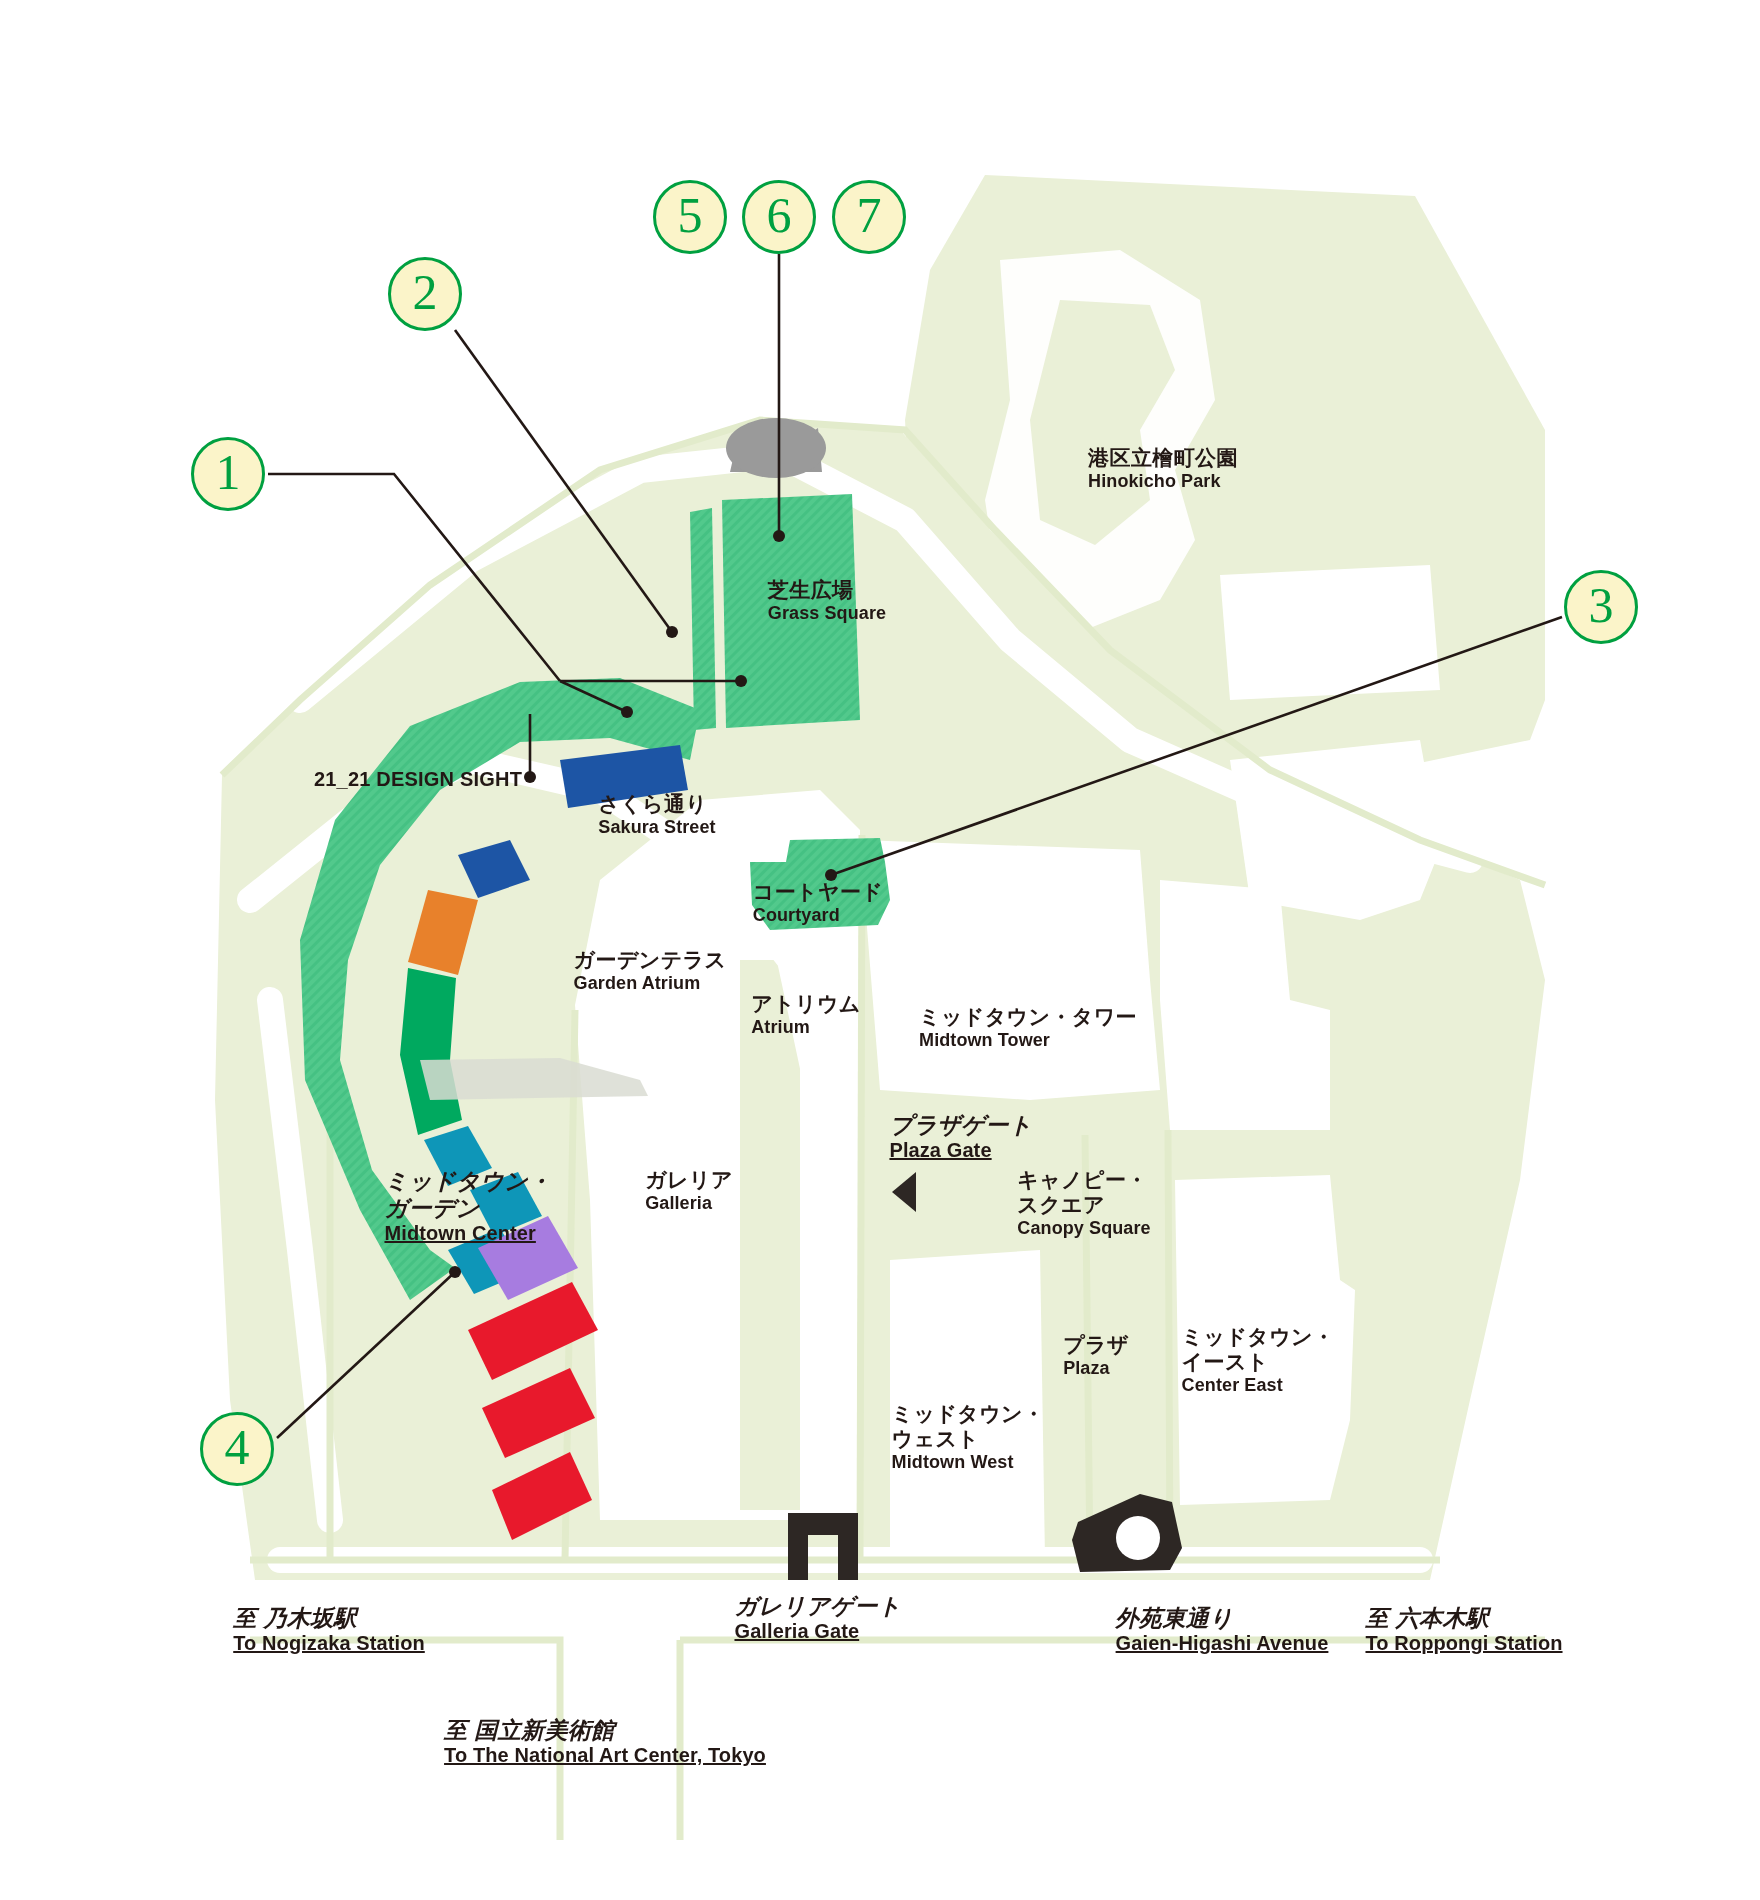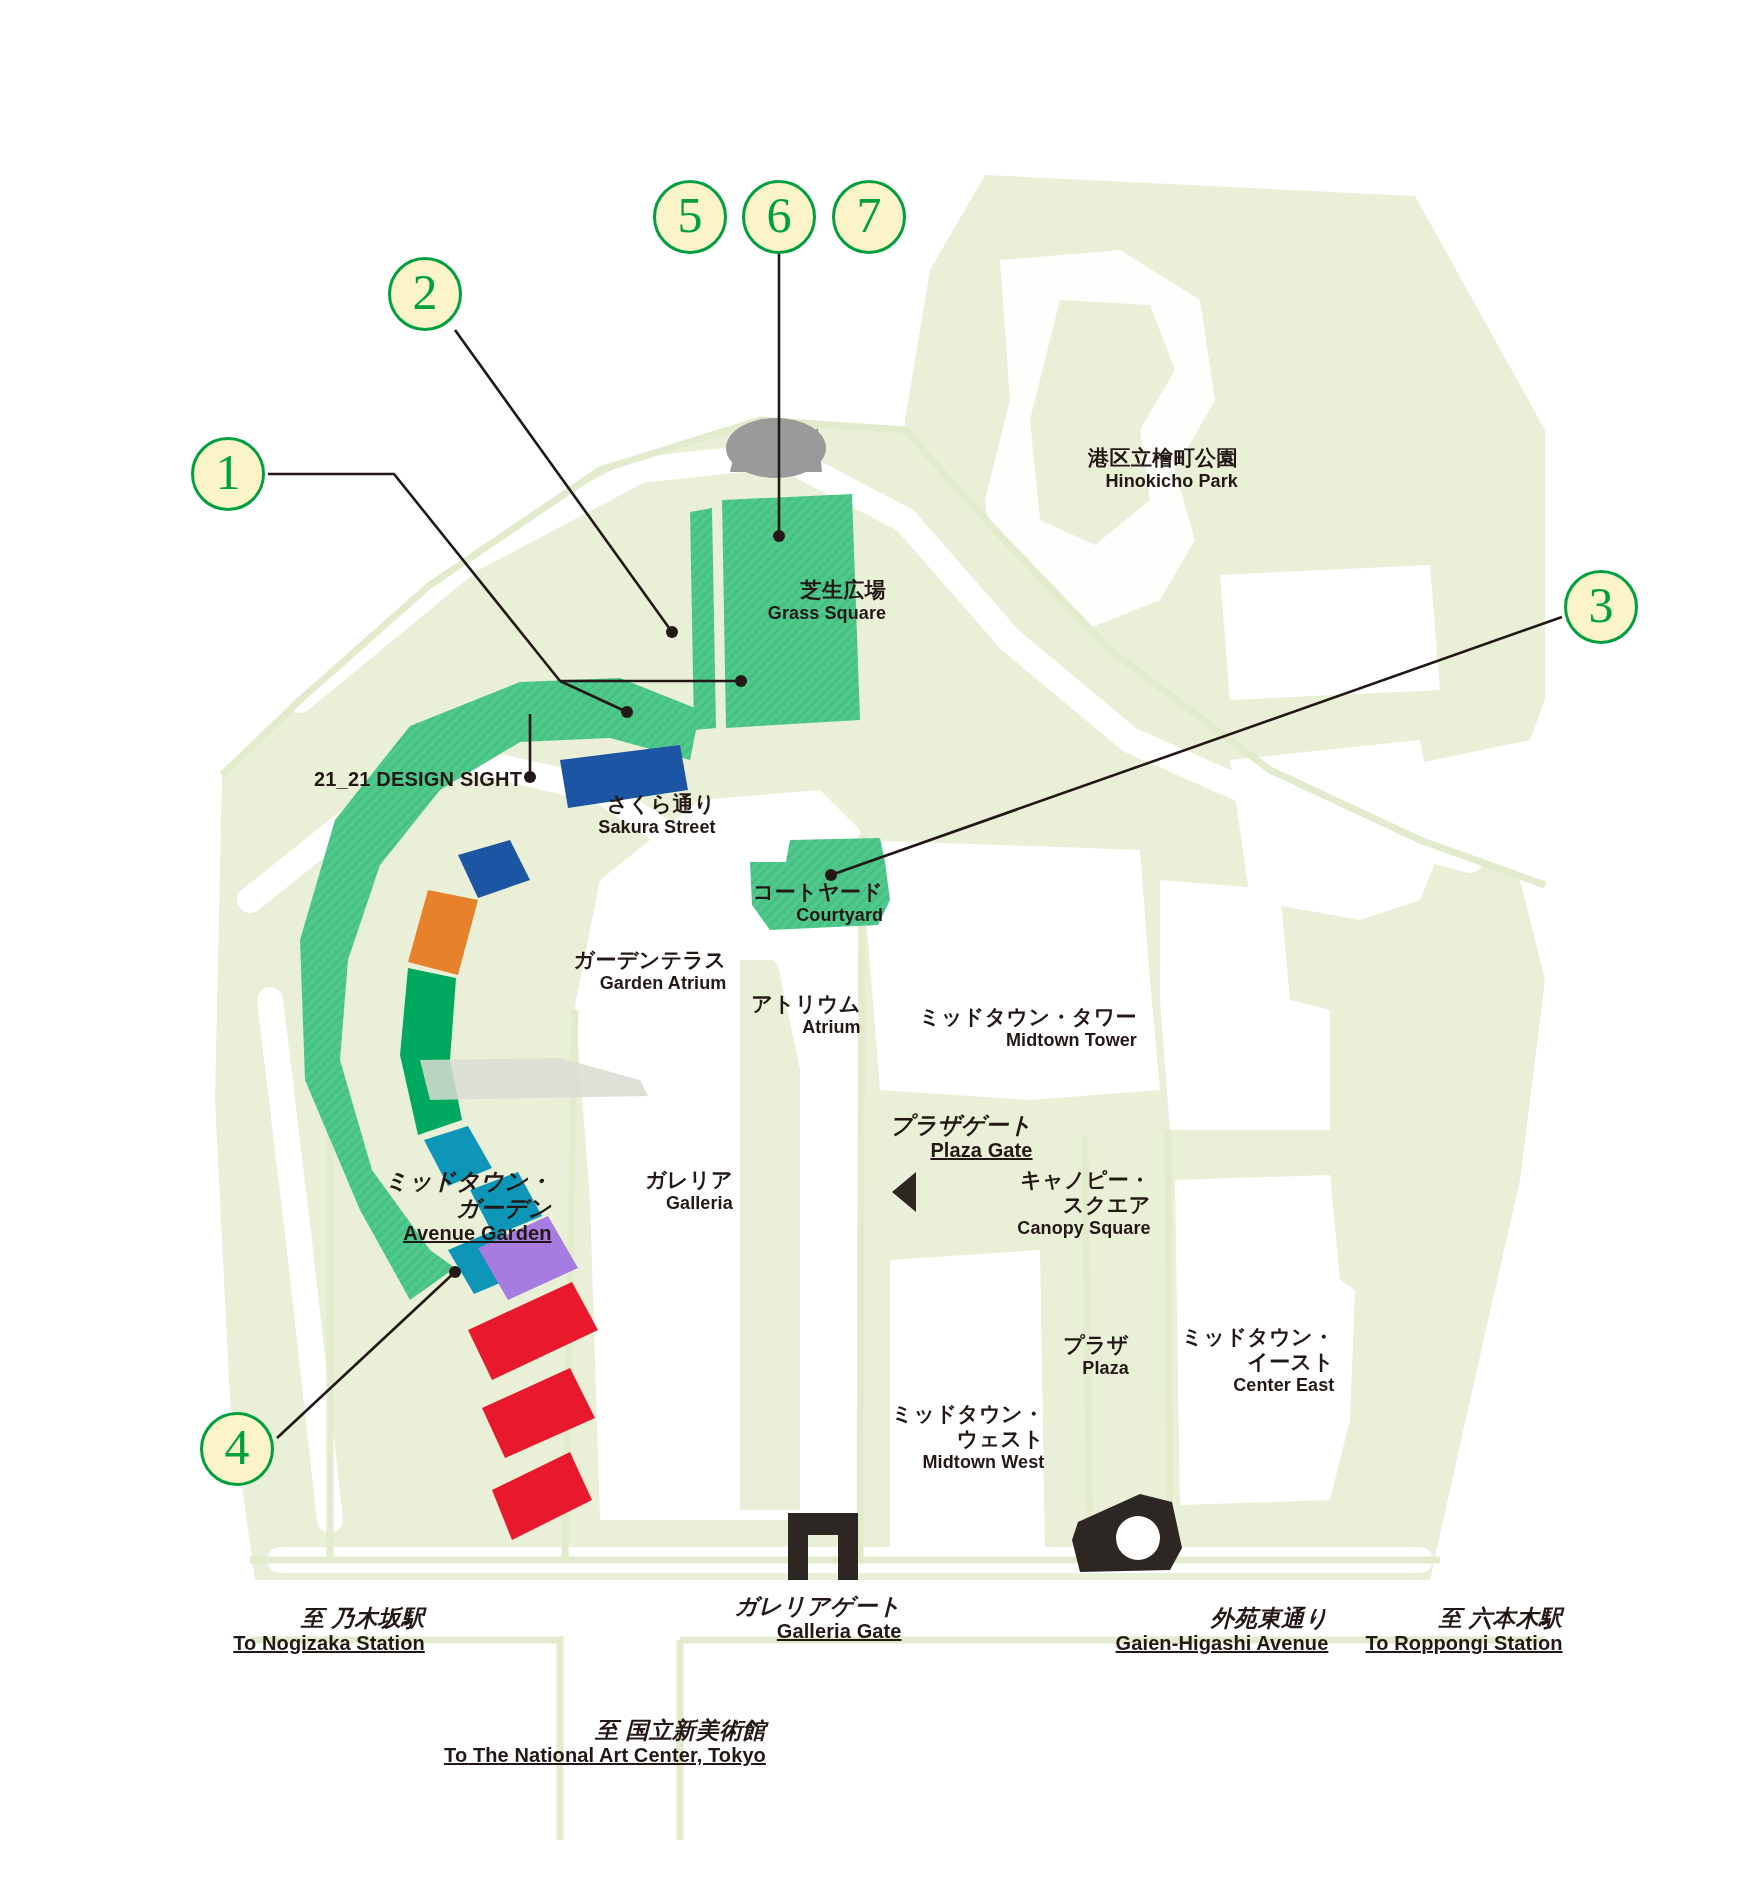--- a/index.html
+++ b/index.html
@@ -23,21 +23,21 @@
   svg#map-svg {
     position: absolute;
     left: 0;
     top: 0;
     width: 1760px;
     height: 1900px;
     display: block;
   }
   .map-label {
     position: absolute;
-    text-align: right;
+    text-align: left;
     color: #231815;
     line-height: 1.18;
     white-space: nowrap;
     transform: translateX(-50%);
     pointer-events: none;
   }
   .map-label .ja {
     display: block;
     font-size: 21px;
     font-weight: bold;
@@ -267,21 +267,21 @@
 </div>
 
 <div class="map-label" style="left:689px;top:1168px;">
   <span class="ja">ガレリア</span>
   <span class="en">Galleria</span>
 </div>
 
 <div class="map-label small" style="left:468px;top:1168px;">
   <span class="ja" style="white-space:pre-line;">ミッドタウン・
 ガーデン</span>
-  <span class="en">Avenue Garden</span>
+  <span class="en">Midtown Center</span>
 </div>
 
 <div class="map-label" style="left:1096px;top:1333px;">
   <span class="ja">プラザ</span>
   <span class="en">Plaza</span>
 </div>
 
 <div class="map-label" style="left:1258px;top:1325px;">
   <span class="ja" style="white-space:pre-line;">ミッドタウン・
 イースト</span>

